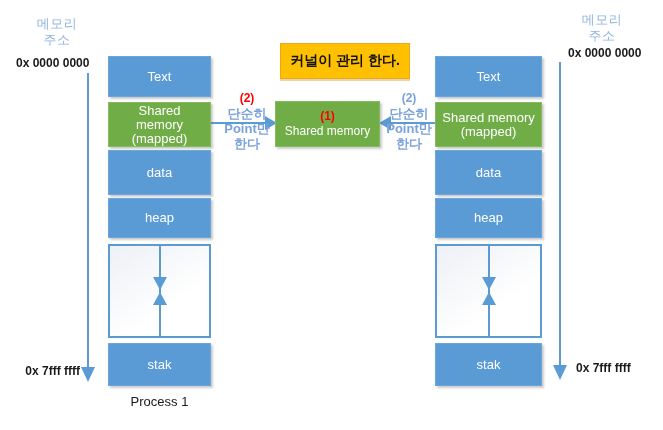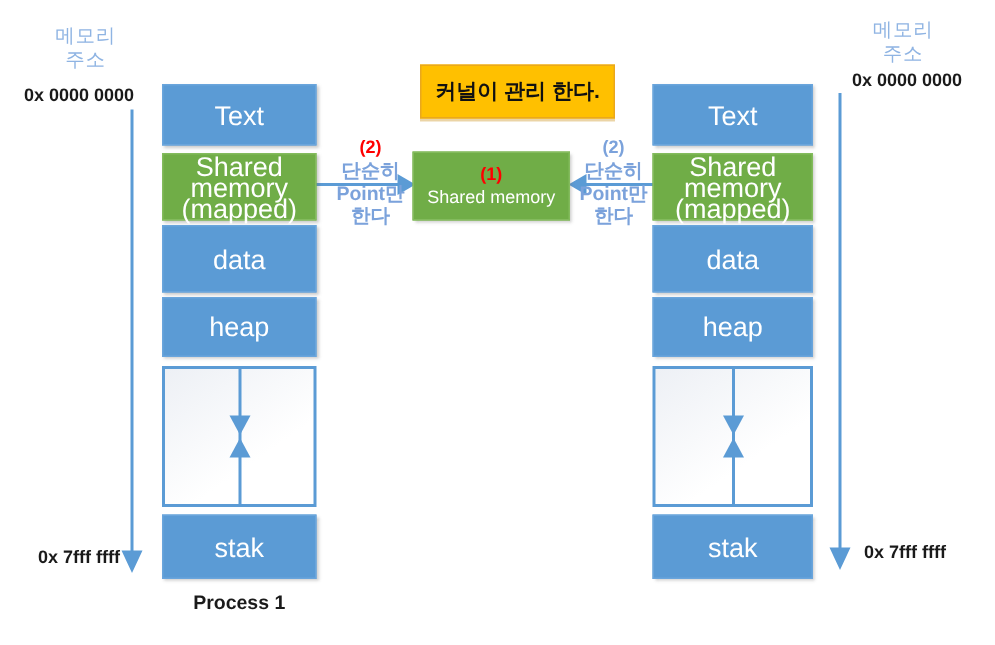--- a/index.html
+++ b/index.html
@@ -52,21 +52,21 @@
   .annotation.a-left{left:216px;}
   .annotation.a-right{left:378px;}
 
   
   .column{position:absolute;top:0;z-index:2;height:430px;}
   .col1{left:108px;width:103px;}
   .col2{left:435px;width:107px;}
   .block{
     position:absolute;left:0;width:100%;box-sizing:border-box;
     display:flex;align-items:center;justify-content:center;text-align:center;
-    color:#ffffff;font-size:18px;line-height:14px;padding:0 6px;
+    color:#ffffff;font-size:13px;line-height:14px;padding:0 6px;
     box-shadow:1.5px 1.5px 2px rgba(110,110,110,.35);
   }
   .blue{background:#5B9BD5;border:1px solid #6aa5dc;}
   .green{background:#70AD47;border:1px solid #83bb5d;}
   .b-text{top:56px;height:41px;}
   .b-shared{top:102px;height:45px;}
   .b-data{top:150px;height:45px;}
   .b-heap{top:198px;height:40px;}
   .b-stak{top:343px;height:43px;}
   .stack-region{
@@ -74,21 +74,21 @@
     border:2px solid #5B9BD5;background:linear-gradient(145deg,#edf0f5 0%,#ffffff 65%);
   }
   .stack-region .vline{
     position:absolute;left:50%;top:0;bottom:0;width:2px;margin-left:-1px;background:#5B9BD5;
   }
   .tri{position:absolute;left:50%;width:0;height:0;transform:translateX(-50%);}
   .tri.down{top:31px;border-left:7px solid transparent;border-right:7px solid transparent;border-top:13px solid #5B9BD5;}
   .tri.up{top:46px;border-left:7px solid transparent;border-right:7px solid transparent;border-bottom:13px solid #5B9BD5;}
   .process-label{
     position:absolute;left:0;top:394px;width:100%;text-align:center;
-    color:#1a1a1a;font-weight:bold;font-size:13px;
+    color:#1a1a1a;font-weight:normal;font-size:13px;
   }
 </style>
 </head>
 <body>
 
 <div class="canvas">
 
   <svg class="overlay" width="663" height="430" viewBox="0 0 663 430">
 
     <g>

